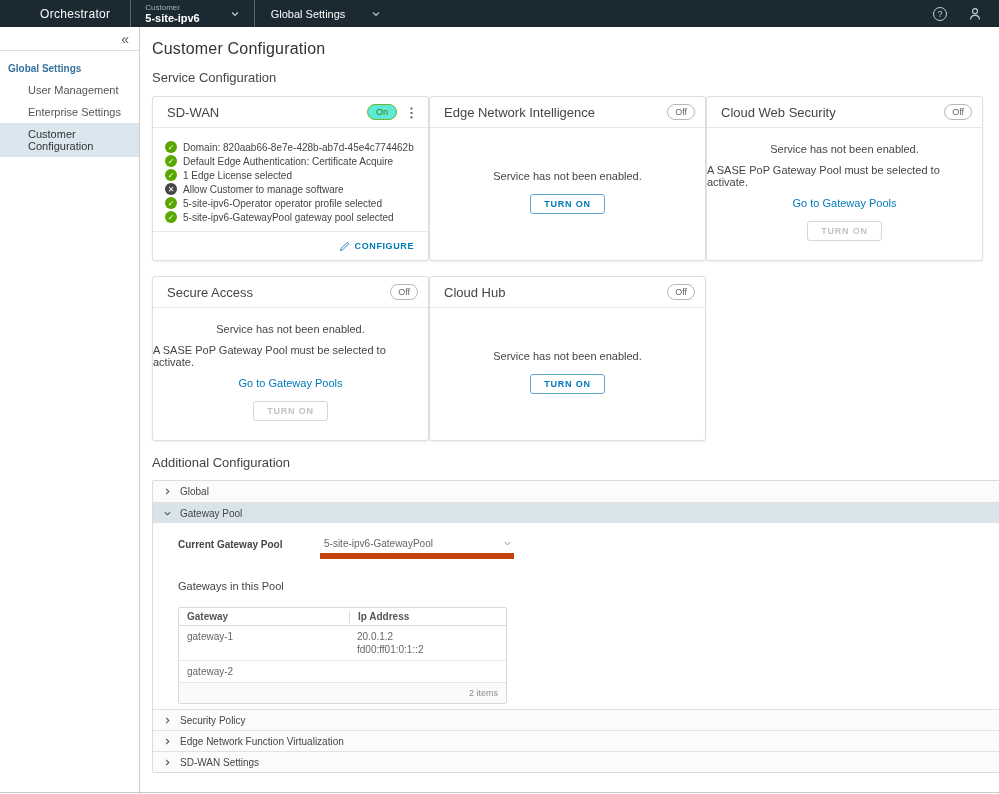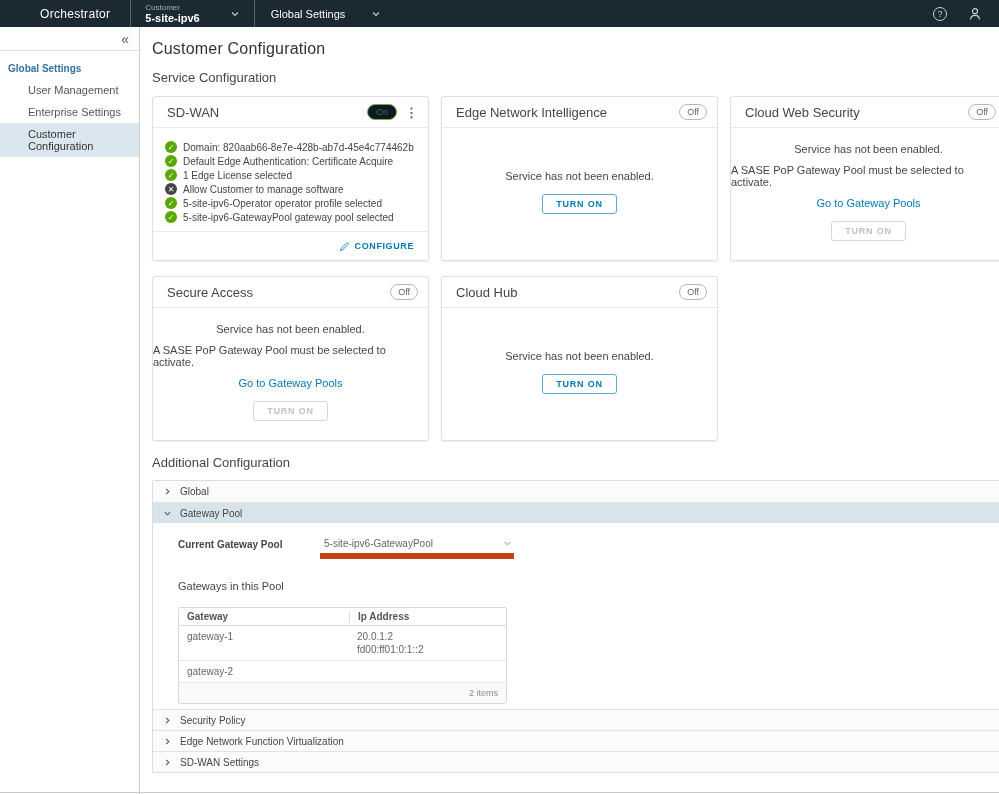--- a/index.html
+++ b/index.html
@@ -33,29 +33,29 @@
   .nav-item { font-size:11px; color:#555; padding:5px 4px 5px 28px; cursor:pointer; }
   .nav-item.active { background:#dbe7ee; color:#333; }
 
   .main { flex:1; overflow:hidden; padding-left:12px; position:relative; }
   .page-title { font-size:16px; font-weight:400; color:#333; margin-top:13px; letter-spacing:.2px; }
   .section-title { font-size:13px; font-weight:400; color:#454545; }
   .section-title.svc { margin-top:12px; }
   .section-title.add { margin-top:14px; }
 
   
-  .cards-row { display:flex; gap:12px; margin-top:11px; }
+  .cards-row { display:flex; margin-top:11px; }
   .cards-row.second { margin-top:15px; }
   .card { width:277px; height:165px; flex:none; background:#fff; border:1px solid #dfdfdf;
           border-radius:3px; box-shadow:0 1px 2px rgba(0,0,0,.07); display:flex; flex-direction:column; }
   .card-header { height:31px; flex:none; border-bottom:1px solid #e8e8e8; display:flex;
                  align-items:center; padding:0 10px 0 14px; }
   .card-title { font-size:13px; color:#454545; }
   .badge { margin-left:auto; font-size:9px; border-radius:9px; padding:2px 8px; white-space:nowrap; }
-  .badge.on { color:#3a7c0d; background:#0f172a; border:1px solid #6fb42c; }
+  .badge.on { color:#3a7c0d; background:#5eead4; border:1px solid #6fb42c; }
   .badge.off { color:#666; background:#fff; border:1px solid #b7b7b7; padding:2px 7px; }
   .kebab { color:#666; font-size:13px; font-weight:bold; margin-left:8px; cursor:pointer; line-height:1; }
 
   .sdwan-body { flex:1; padding:13px 12px 0 12px; }
   .check-item { display:flex; align-items:center; gap:6px; font-size:10px; color:#454545; margin-bottom:2px; }
   .ci-icon { width:12px; height:12px; border-radius:50%; flex:none; color:#fff; font-size:8px;
              display:flex; align-items:center; justify-content:center; }
   .ci-check { background:#5aa700; }
   .ci-cross { background:#454545; }
   .card-footer { flex:none; height:29px; border-top:1px solid #e8e8e8; display:flex;

